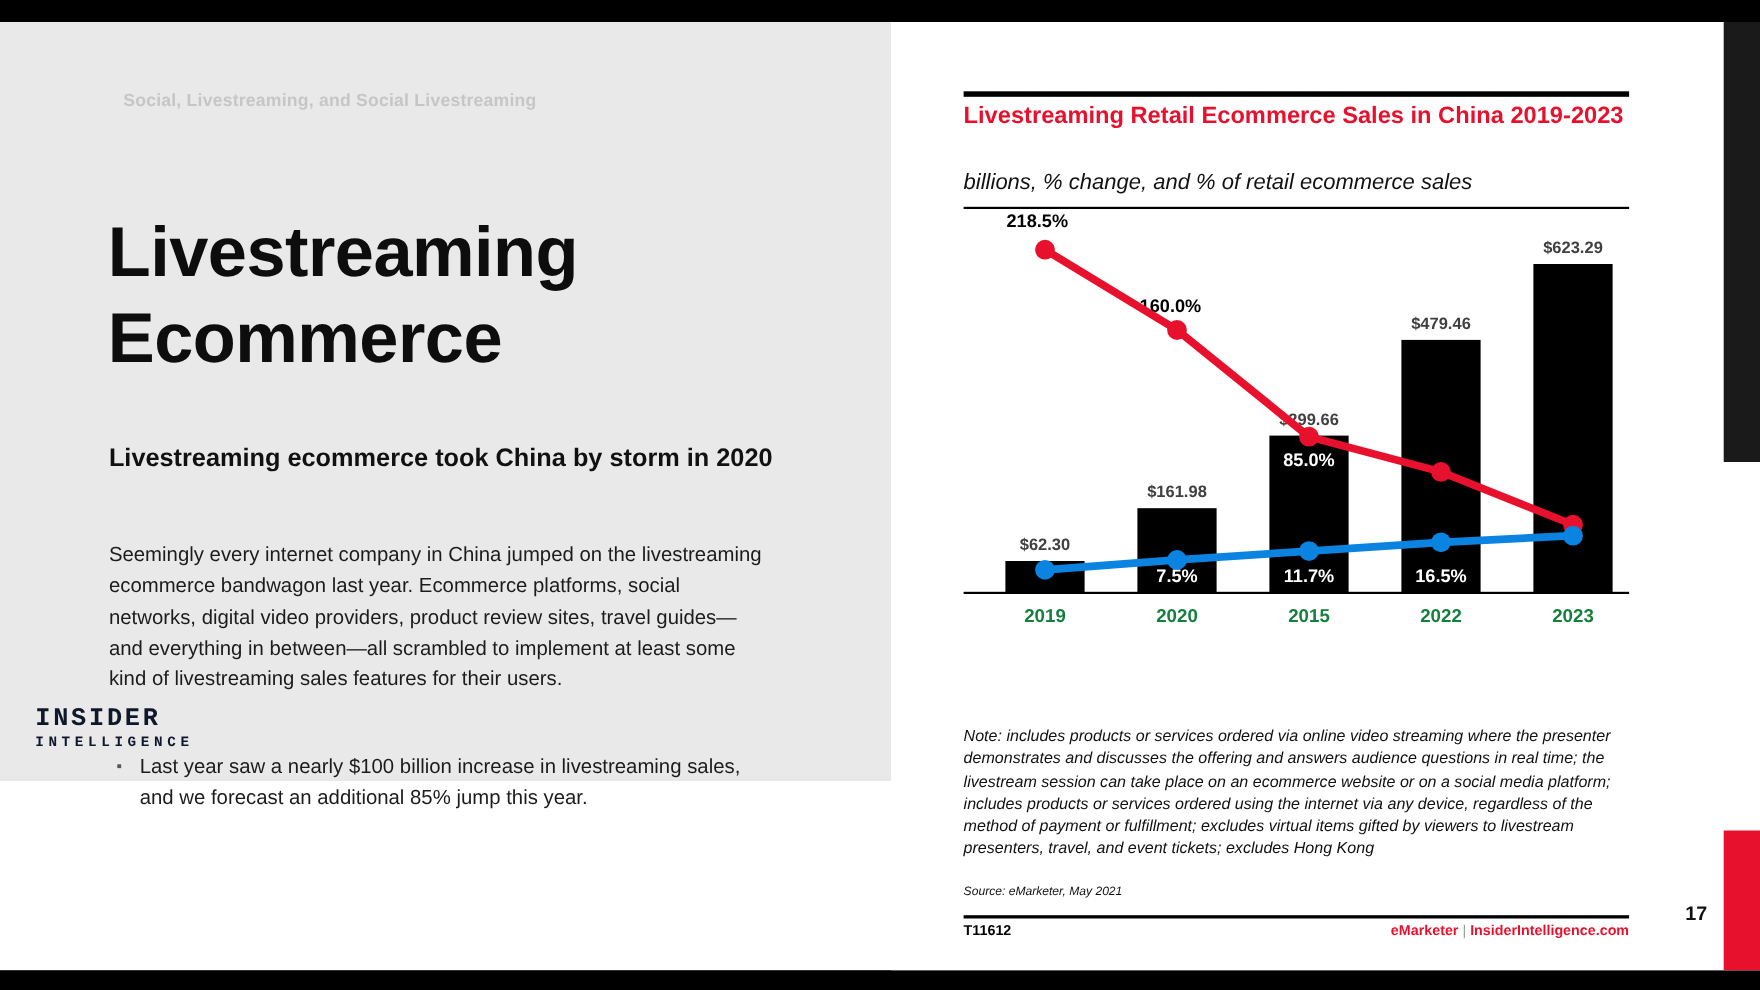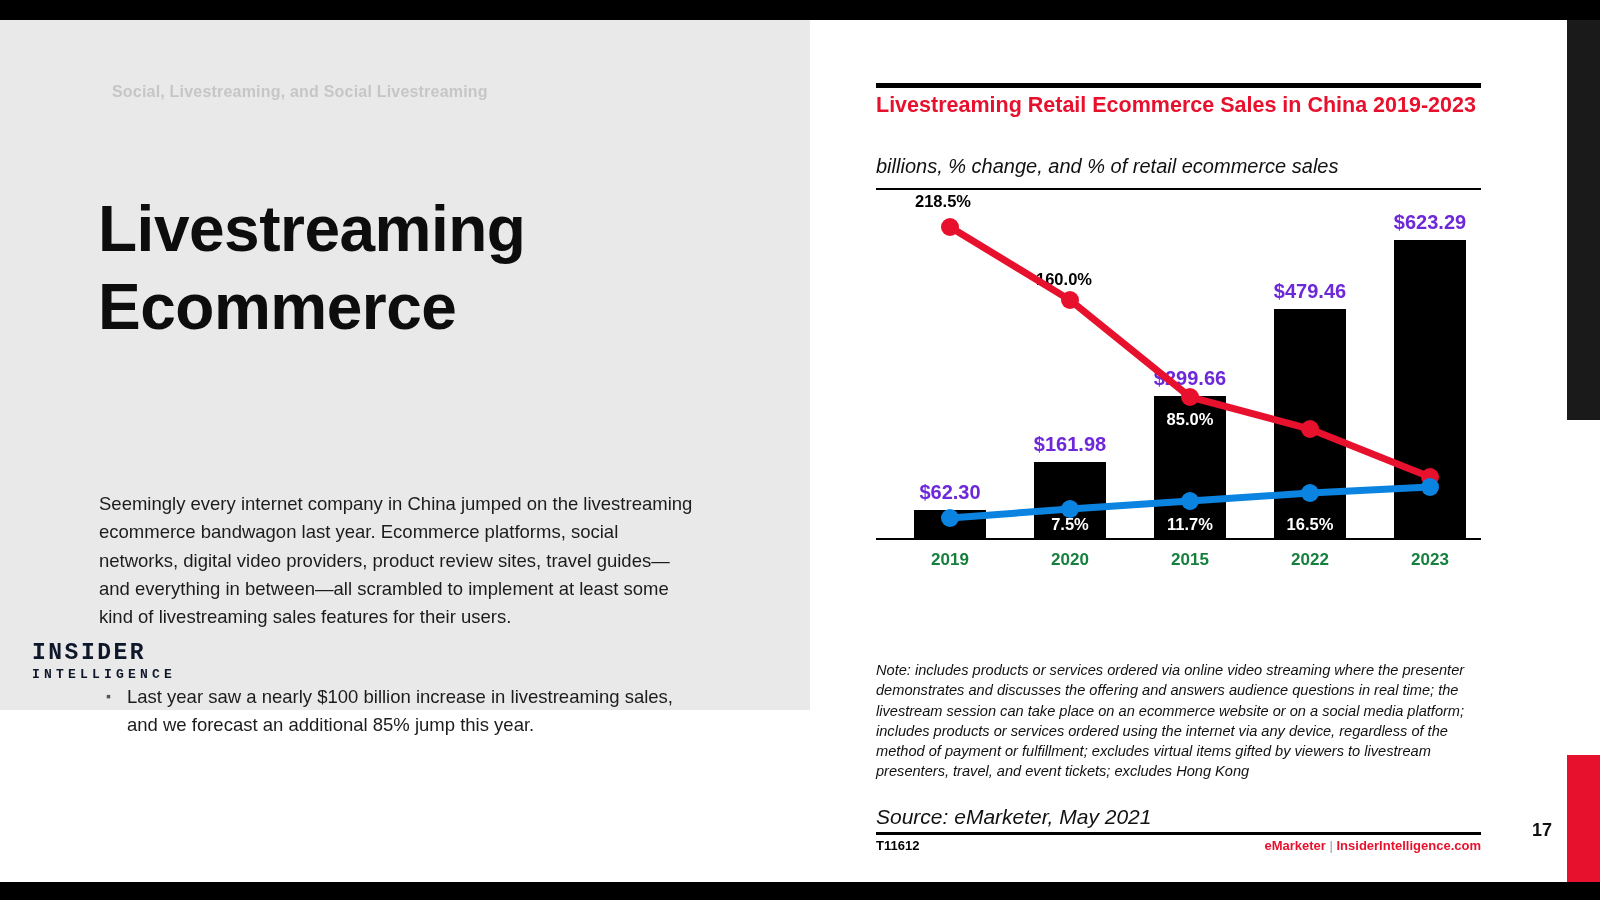--- a/index.html
+++ b/index.html
@@ -169,23 +169,23 @@
     width: 605px; height: 390px;
   }
   .bar {
     position: absolute;
     bottom: 42px;
     background: #000000;
     width: 72px;
   }
   .bar-value {
     position: absolute;
-    font-size: 20px;
-    font-weight: bold;
-    color: #6d28d9;
+    font-size: 15px;
+    font-weight: bold;
+    color: #404040;
     text-align: center;
     width: 110px;
   }
   .in-bar-label {
     position: absolute;
     font-size: 16.5px;
     font-weight: bold;
     color: #ffffff;
     text-align: center;
     width: 110px;
@@ -252,21 +252,21 @@
     width: 608px;
     font-size: 14.6px;
     font-style: italic;
     line-height: 1.39;
     color: #111111;
   }
   .source {
     position: absolute;
     left: 66px; top: 785px;
     width: 608px;
-    font-size: 21px;
+    font-size: 11px;
     font-style: italic;
     color: #111111;
   }
   .rule-bottom {
     position: absolute;
     left: 66px; top: 812px;
     width: 605px; height: 3px;
     background: #000000;
   }
   .tag-id {
@@ -296,20 +296,21 @@
 <body>
 
 <div class="slide">
 
   <div class="top-bar"></div>
   <div class="bottom-bar"></div>
 
   <div class="left-panel">
     <div class="eyebrow">Social, Livestreaming, and Social Livestreaming</div>
     <div class="big-title">Livestreaming Ecommerce</div>
+    <div class="subhead">Livestreaming ecommerce took China by storm in 2020</div>
     <div class="body-copy">Seemingly every internet company in China jumped on the livestreaming ecommerce bandwagon last year. Ecommerce platforms, social networks, digital video providers, product review sites, travel guides—and everything in between—all scrambled to implement at least some kind of livestreaming sales features for their users.</div>
     <div class="bullet-list">
       <div class="bullet-row">
         <span class="bullet-mark">▪</span>
         <span>Last year saw a nearly $100 billion increase in livestreaming sales, and we forecast an additional 85% jump this year.</span>
       </div>
     </div>
     <div class="logo">
       <div class="l1">INSIDER</div>
       <div class="l2">INTELLIGENCE</div>

